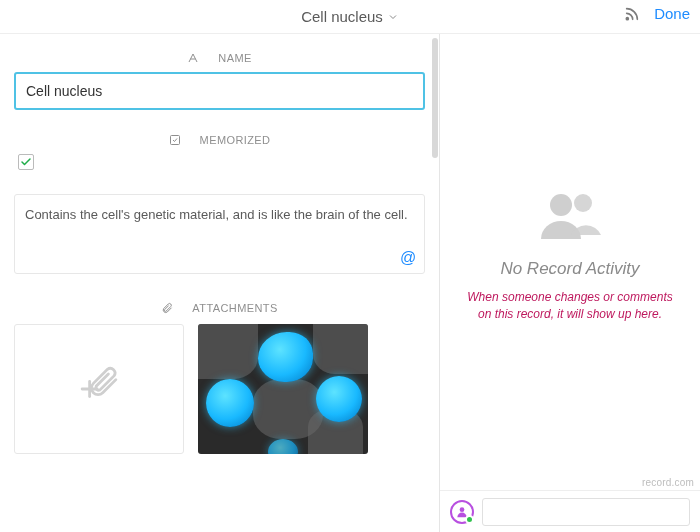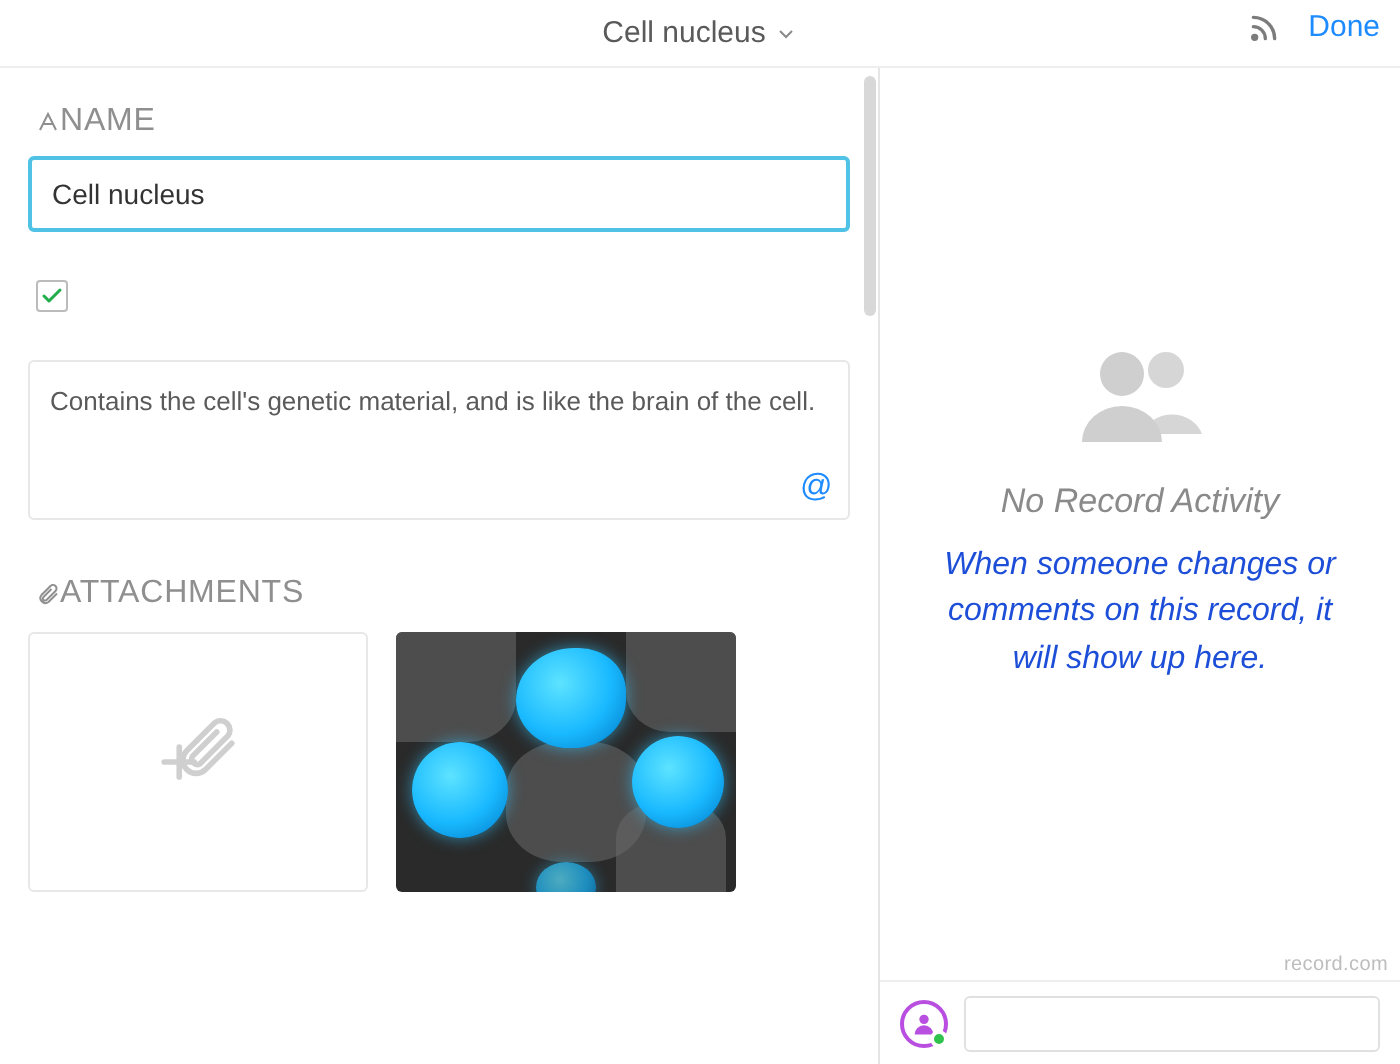--- a/index.html
+++ b/index.html
@@ -56,25 +56,26 @@
       right: 1px;
       top: 4px;
       width: 6px;
       height: 120px;
       background: #d8d8d8;
       border-radius: 3px;
     }
     .field-label {
       display: flex;
       align-items: center;
-      gap: 0;
+      gap: 19px;
       color: #8f8f8f;
-      font-size: 16px;
+      font-size: 11px;
       letter-spacing: 0.4px;
       margin: 0 4px 8px 4px;
+      justify-content: center;
     }
     .field-label svg { width: 12px; height: 12px; color: #8f8f8f; }
     .name-input {
       width: 100%;
       border: 2px solid #4fc2e5;
       border-radius: 3px;
       padding: 9px 10px;
       font-size: 14px;
       color: #333;
       outline: none;
@@ -167,24 +168,24 @@
       color: #cfcfcf;
       margin-bottom: 14px;
     }
     .activity-title {
       color: #8a8a8a;
       font-size: 17px;
       font-weight: 400;
       margin-bottom: 10px;
     }
     .activity-desc {
-      font-size: 16px;
+      font-size: 12px;
       line-height: 1.45;
       margin-bottom: 10px;
-      color: #1d4ed8;
+      color: #be185d;
     }
     .comment-bar {
       height: 42px;
       border-top: 1px solid #eee;
       display: flex;
       align-items: center;
       gap: 8px;
       padding: 0 10px;
     }
     .avatar {
@@ -247,20 +248,27 @@
     <div class="scrollbar-fake"></div>
 
     <div class="field-label">
       <svg viewBox="0 0 24 24" fill="none" stroke="currentColor" stroke-width="2">
           <path d="M4 20 L12 4 L20 20 M7 14 H17"></path>
         </svg>
       <span>NAME</span>
     </div>
     <input class="name-input" type="text" value="Cell nucleus" style="">
 
+    <div class="field-label">
+      <svg viewBox="0 0 24 24" fill="none" stroke="currentColor" stroke-width="2">
+          <rect x="3" y="3" width="18" height="18" rx="2"></rect>
+          <polyline points="8 12 11 15 16 9"></polyline>
+        </svg>
+      <span>MEMORIZED</span>
+    </div>
     <div class="checkbox-wrap">
       <div class="checkbox">
         <svg viewBox="0 0 24 24" fill="none" stroke="currentColor" stroke-width="3" stroke-linecap="round" stroke-linejoin="round">
             <polyline points="20 6 9 17 4 12"></polyline>
           </svg>
       </div>
     </div>
 
     <div class="notes-box">
       <span>Contains the cell's genetic material, and is like the brain of the cell.</span>

